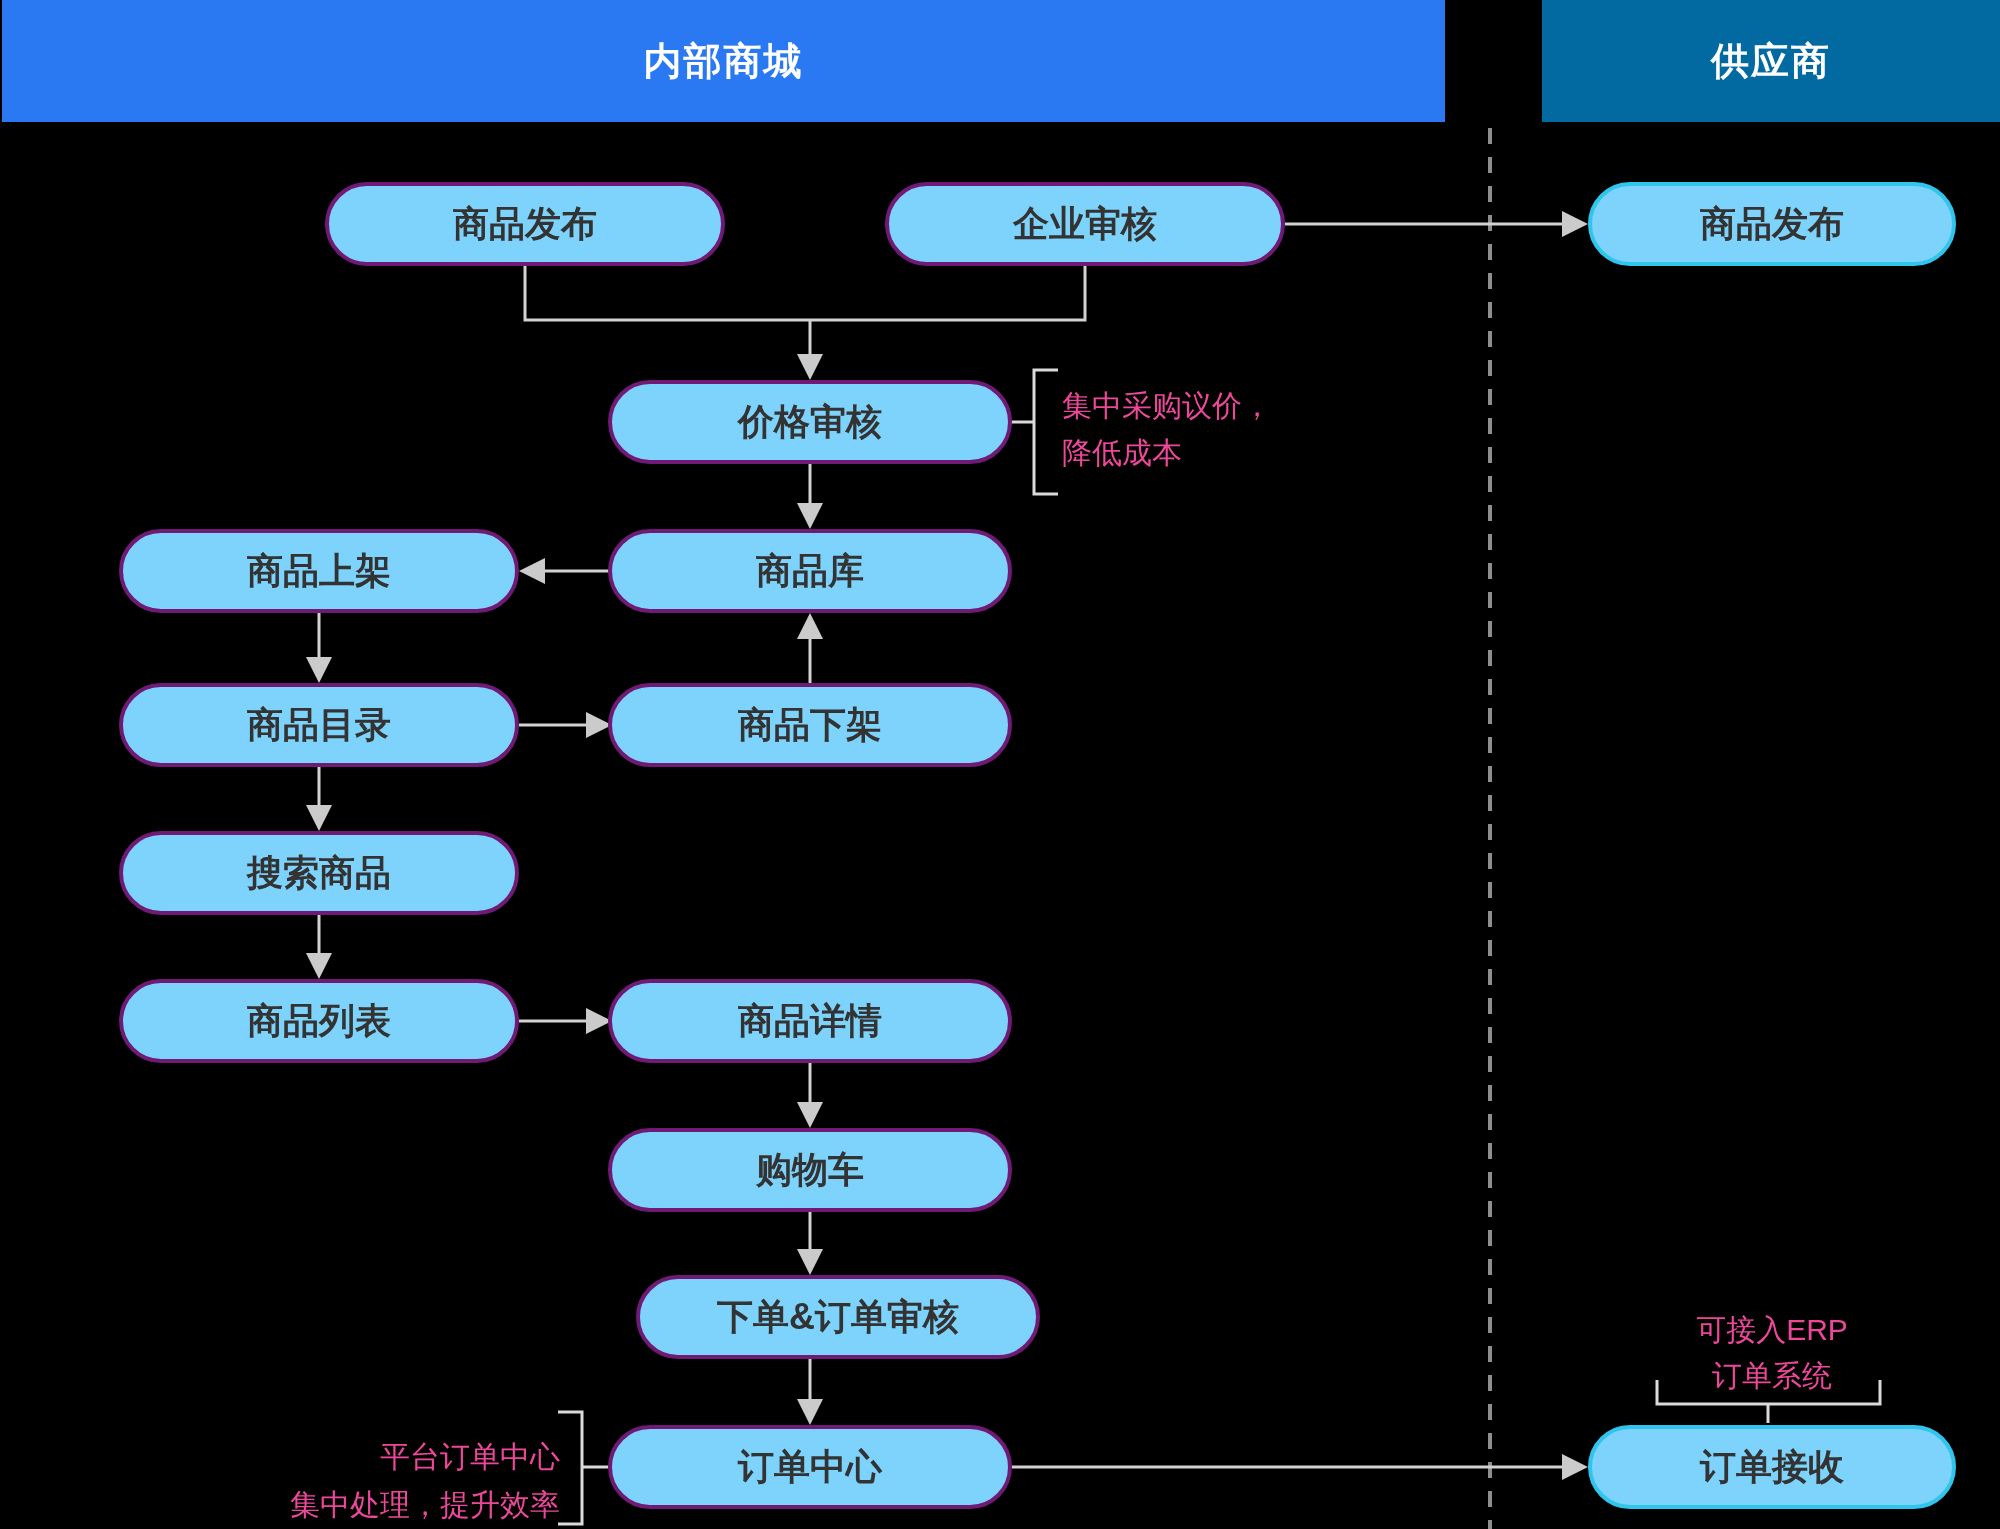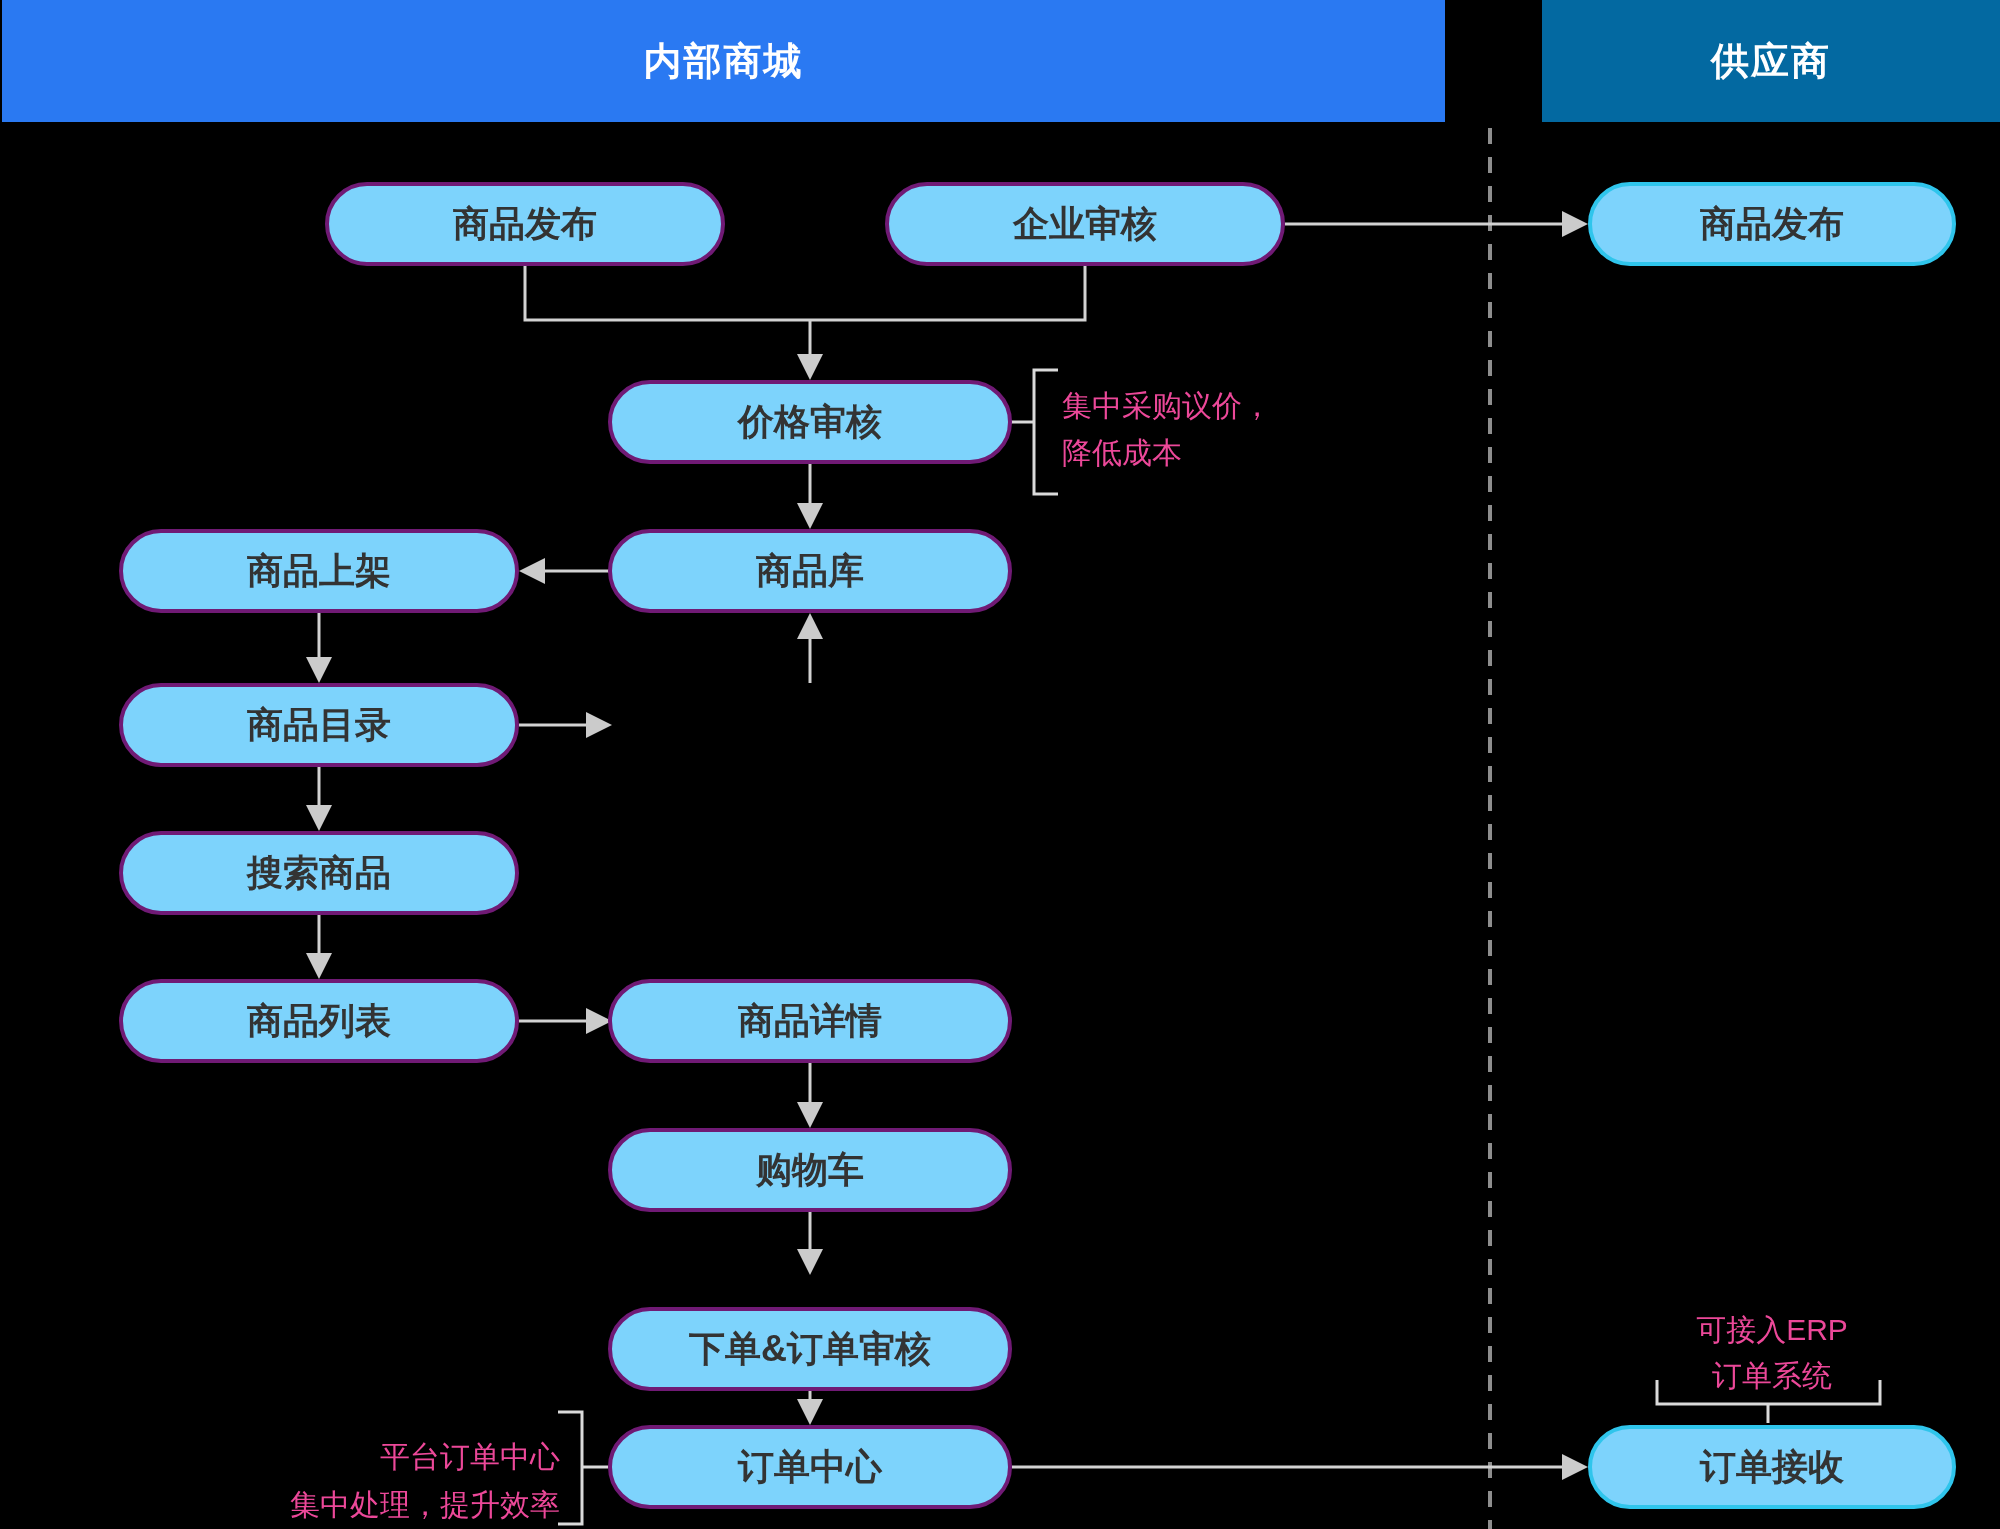--- a/index.html
+++ b/index.html
@@ -160,33 +160,36 @@
   </div>
   <div class="node" style="left:608px; top:529px; width:404px;">
     <span>商品库</span>
   </div>
   <div class="node" style="left:119px; top:529px; width:400px;">
     <span>商品上架</span>
   </div>
   <div class="node" style="left:119px; top:683px; width:400px;">
     <span>商品目录</span>
   </div>
+  <div class="node" style="left:608px; top:683px; width:404px;">
+    <span>商品下架</span>
+  </div>
   <div class="node" style="left:119px; top:831px; width:400px;">
     <span>搜索商品</span>
   </div>
   <div class="node" style="left:119px; top:979px; width:400px;">
     <span>商品列表</span>
   </div>
   <div class="node" style="left:608px; top:979px; width:404px;">
     <span>商品详情</span>
   </div>
   <div class="node" style="left:608px; top:1128px; width:404px;">
     <span>购物车</span>
   </div>
-  <div class="node" style="left:608px; top:1275px; width:404px;margin-top:32px;">
+  <div class="node" style="left:636px; top:1275px; width:404px;">
     <span>下单&amp;订单审核</span>
   </div>
   <div class="node" style="left:608px; top:1425px; width:404px;">
     <span>订单中心</span>
   </div>
 
   <div class="node cyan" style="left:1588px; top:182px; width:368px;">
     <span>商品发布</span>
   </div>
   <div class="node cyan" style="left:1588px; top:1425px; width:368px;">

